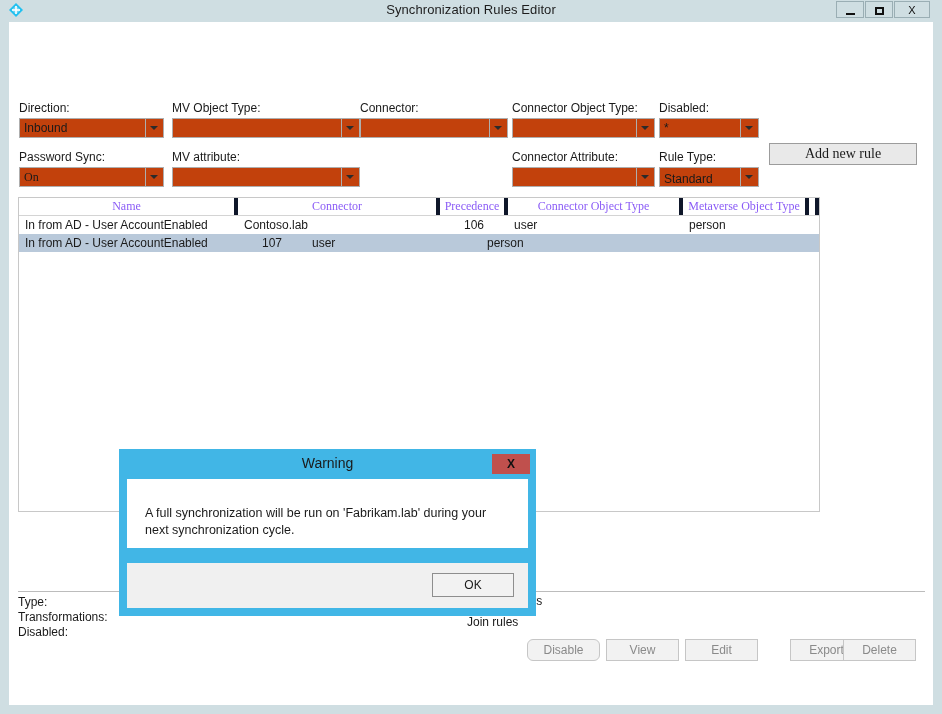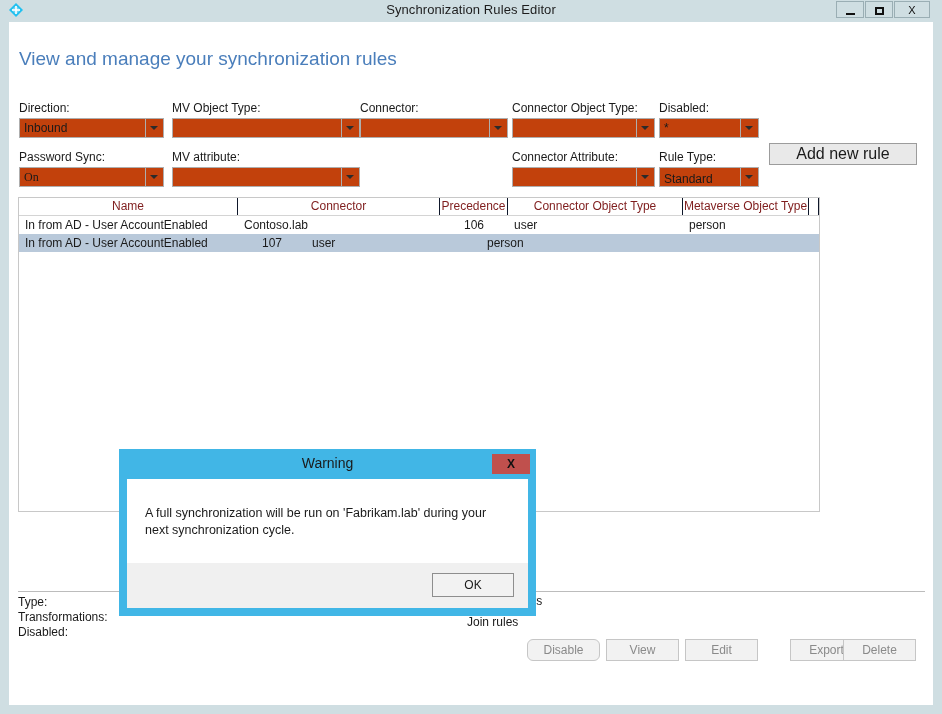--- a/index.html
+++ b/index.html
@@ -139,24 +139,24 @@
 
   #add-new-rule {
     position: absolute;
     left: 760px;
     top: 121px;
     width: 148px;
     height: 22px;
     background: #e9e9e9;
     border: 1px solid #9c9c9c;
     box-sizing: border-box;
-    font-size: 16px;
+    font-size: 14px;
     color: #1a1a1a;
     cursor: default;
-    font-family: Liberation Sans, sans-serif;
+    font-family: Liberation Serif, serif;
   }
 
   
   #grid {
     position: absolute;
     left: 9px;
     top: 175px;
     width: 802px;
     height: 315px;
     border: 1px solid #c8c8c8;
@@ -164,28 +164,29 @@
     background: #ffffff;
     overflow: hidden;
   }
   #grid-header {
     display: flex;
     height: 17px;
     border-bottom: 1px solid #d4d4d4;
     background: #ffffff;
   }
   #grid-header .hcell {
-    border-right: 1px solid #0f172a;
-    font-size: 12px;
-    color: #7f1d1d;
+    border-right: 4px solid #0f172a;
+    font-size: 12px;
+    color: #8b5cf6;
     text-align: center;
     line-height: 16px;
     box-sizing: border-box;
     overflow: hidden;
     white-space: nowrap;
+    font-family: Liberation Serif, serif;
   }
   .grid-row {
     display: flex;
     height: 18px;
     align-items: center;
   }
   .grid-row.selected { background: #b9c9da; }
   .grid-row .cell {
     font-size: 12px;
     color: #1a1a1a;
@@ -277,21 +278,21 @@
     cursor: default;
     line-height: 20px;
     text-align: center;
     padding: 0;
   }
   #dialog-body {
     position: absolute;
     left: 8px;
     top: 30px;
     width: 401px;
-    height: 84px;
+    height: 69px;
     background: #ffffff;
     box-sizing: border-box;
     padding: 26px 18px 0 18px;
   }
   #dialog-message {
     font-size: 12.5px;
     color: #1a1a1a;
     line-height: 17px;
   }
   #dialog-footer {
@@ -337,21 +338,20 @@
       <span class="glyph-min"></span>
     </button>
     <button class="win-btn" id="btn-max">
       <span class="glyph-max"></span>
     </button>
     <button class="win-btn" id="btn-close">X</button>
   </div>
 
   <div id="client">
 
-    <div id="page-heading">View and manage your synchronization rules</div>
 
     <div class="field-label" style="left:10px; top:79px;">Direction:</div>
     <div class="combo" style="left:10px; top:96px; width:145px;">
       <span class="combo-value">Inbound</span>
       <span class="combo-arrow"></span>
     </div>
 
     <div class="field-label" style="left:163px; top:79px;">MV Object Type:</div>
     <div class="combo" style="left:163px; top:96px; width:188px;">
       <span class="combo-value"></span>

